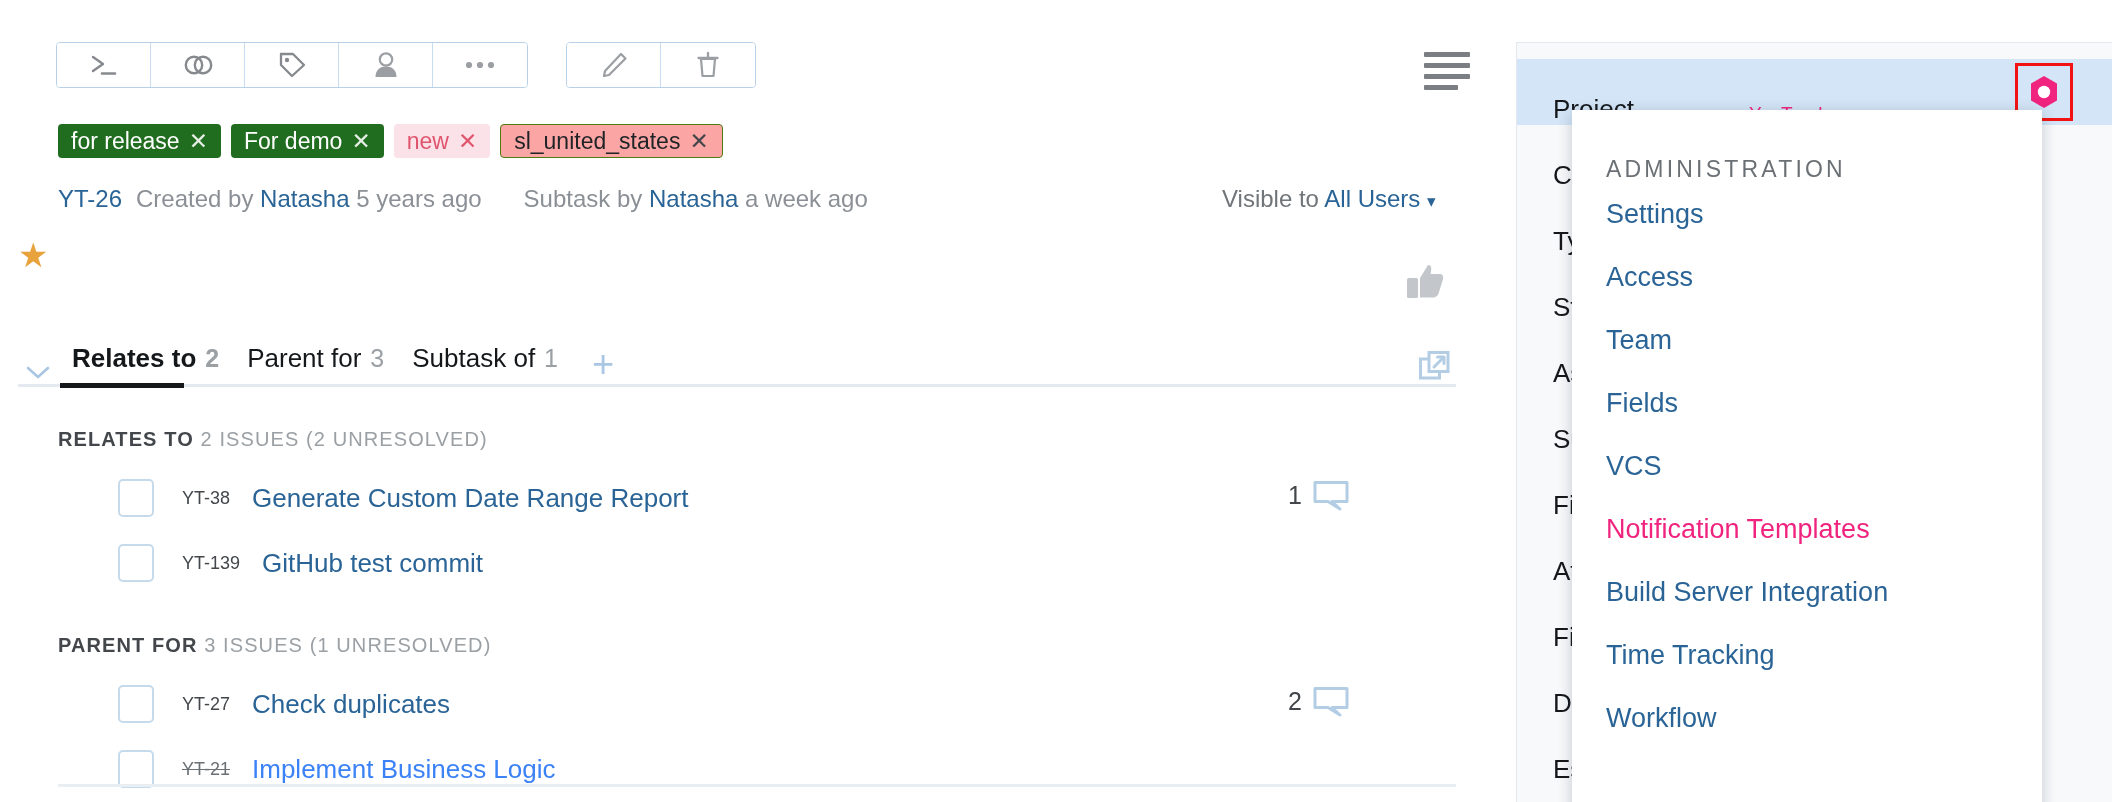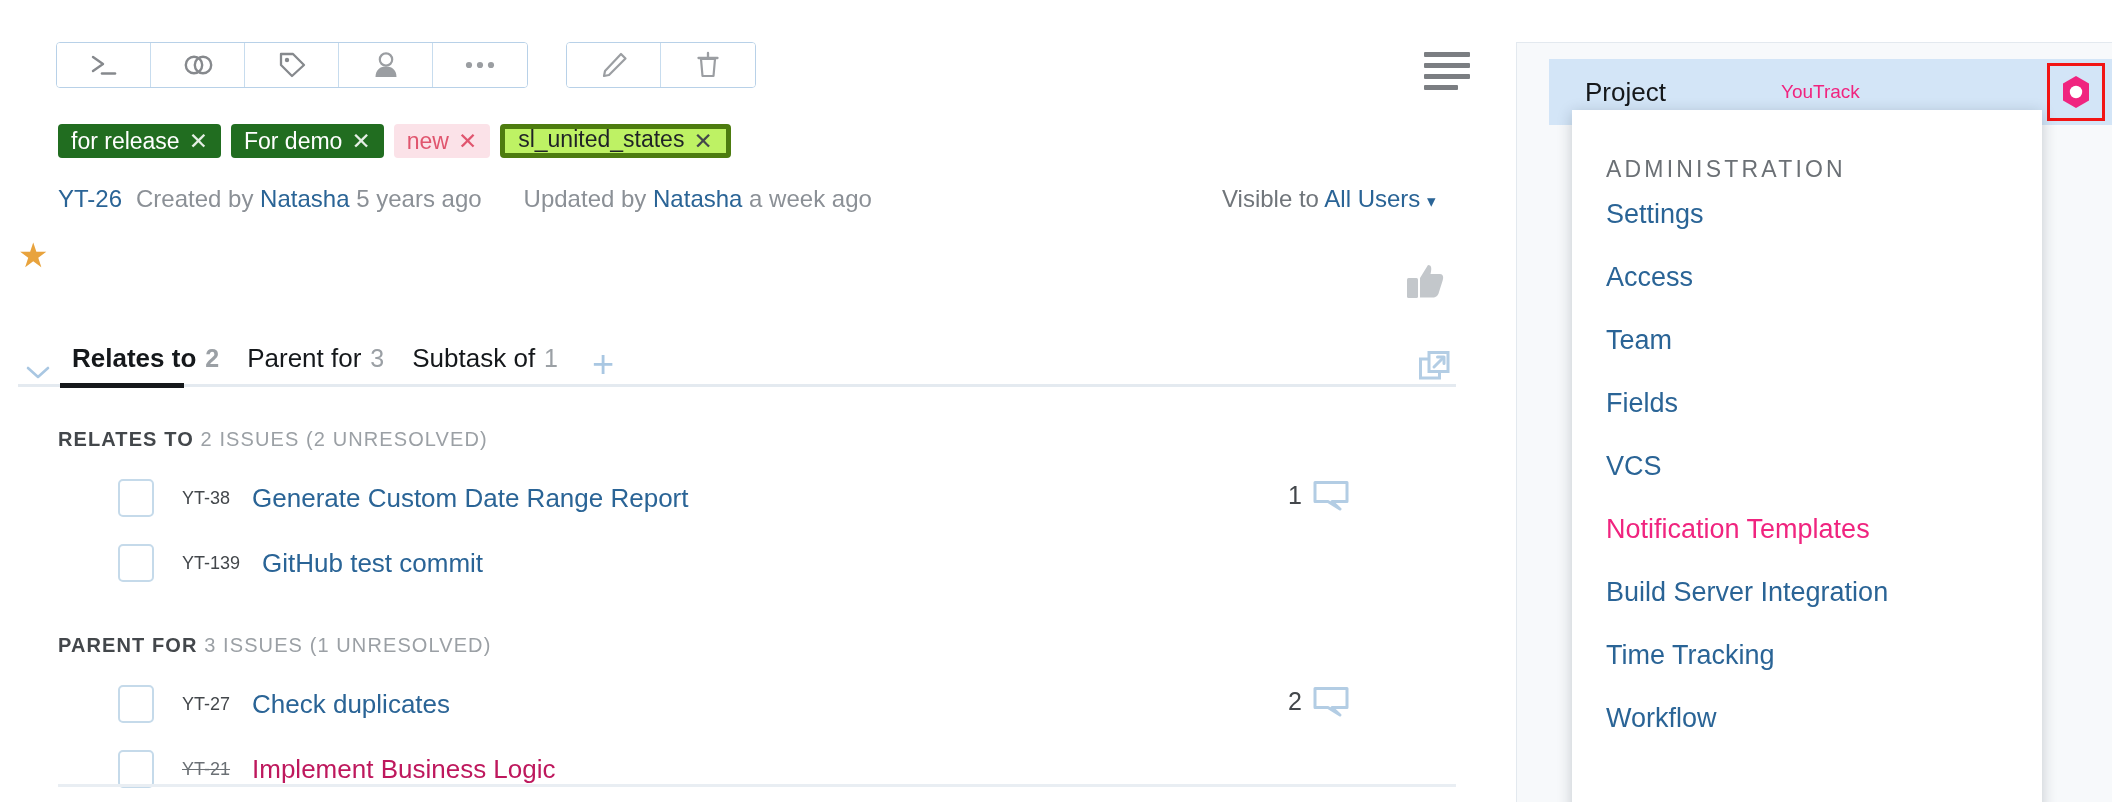--- a/index.html
+++ b/index.html
@@ -96,24 +96,23 @@
   .tag .tag-x {
     font-size: 23px;
     line-height: 1;
     font-weight: 400;
   }
   .tag.green { background: #216d20; color: #ffffff; }
   .tag.green .tag-x { color: #e5efe5; }
   .tag.pink  { background: #fbe2e8; color: #e0556e; }
   .tag.pink .tag-x { color: #e0556e; }
   .tag.plain {
-    background: #bef264;
+    background: #fca5a5;
     color: #1f2326;
-    border: 5px solid #4d7c0f;
-    align-items: flex-end;
+    border: 1px solid #4d7c0f;
   }
   .tag.plain .tag-x { color: #43474b; }
 
   
   #meta-row {
     position: absolute;
     left: 58px; top: 185px;
     display: flex;
     align-items: flex-start;
     font-size: 24px;
@@ -265,21 +264,21 @@
     font-size: 18px;
     color: #43474b;
   }
   .row-id.resolved { text-decoration: line-through; color: #6b7075; }
   .row-summary {
     margin-left: 22px;
     font-size: 26px;
     color: #2a6496;
     cursor: pointer;
   }
-  .row-summary.resolved { color: #be185d; }
+  .row-summary.resolved { color: #3b82f6; }
   .comment-badge {
     position: absolute;
     display: flex;
     align-items: center;
     gap: 10px;
     cursor: pointer;
   }
   .comment-badge .cb-count {
     font-size: 25px;
     color: #43474b;
@@ -300,27 +299,26 @@
     height: 760px;
     background: #f7f9fb;
     border-left: 1px solid #e3e9ef;
     border-top: 1px solid #e3e9ef;
     box-sizing: border-box;
   }
   .sb-row {
     position: relative;
     height: 66px;
     display: flex;
-    align-items: center;
+    align-items: flex-end;
     padding: 0 8px 0 36px;
     box-sizing: border-box;
     font-size: 26px;
     color: #15181b;
     white-space: nowrap;
-    margin-left: 32px;
   }
   .sb-row.highlight { background: #d3e5f7; }
   .sb-label { flex: none; }
   .sb-value {
     position: absolute;
     left: 232px;
     font-size: 19px;
     color: #f0247f;
     cursor: pointer;
   }
@@ -449,21 +447,21 @@
   </div>
 
   <div id="meta-row">
     <span class="issue-id">YT-26</span>
     <span class="meta-block">
       <span>Created by</span>
       <span class="user-link">Natasha</span>
       <span>5 years ago</span>
     </span>
     <span class="meta-block">
-      <span>Updated by</span>
+      <span>Subtask by</span>
       <span class="user-link">Natasha</span>
       <span>a week ago</span>
     </span>
   </div>
 
   <div id="visible-block">
     <span>Visible to</span>
     <span class="vis-link">All Users</span>
     <span class="caret">▾</span>
   </div>

